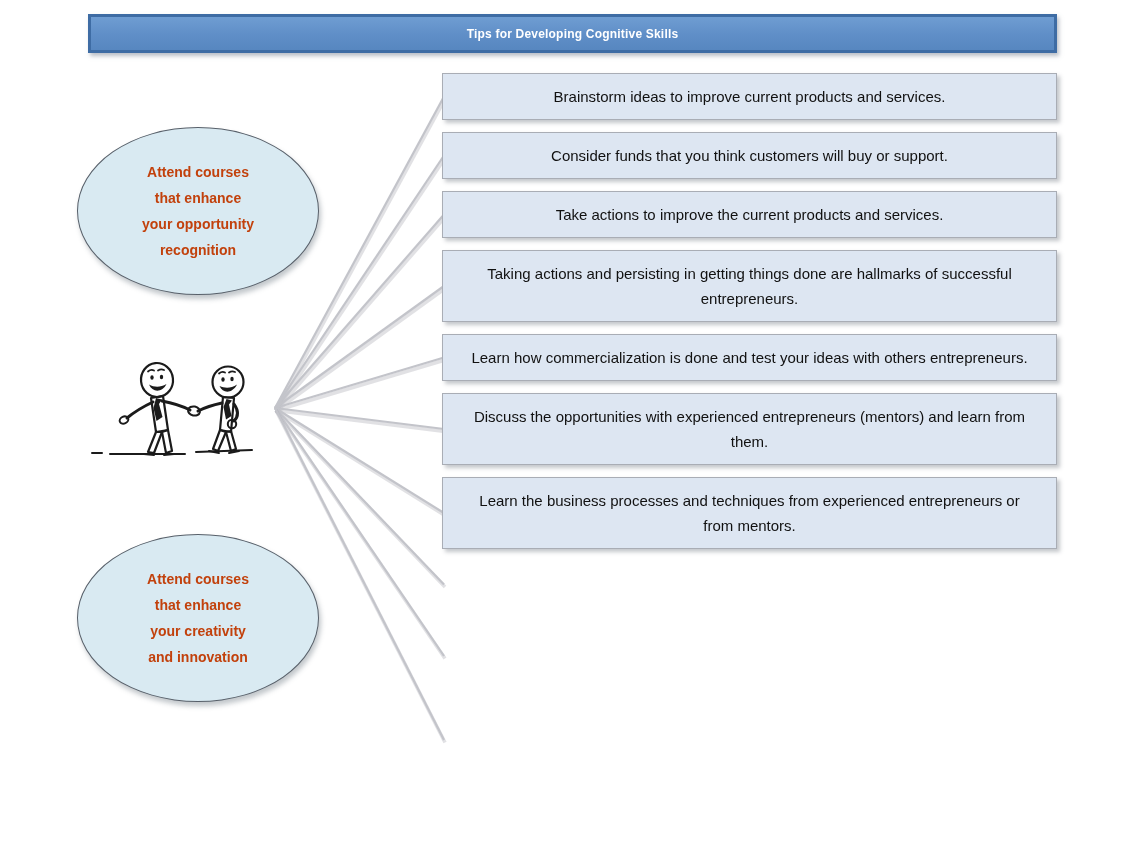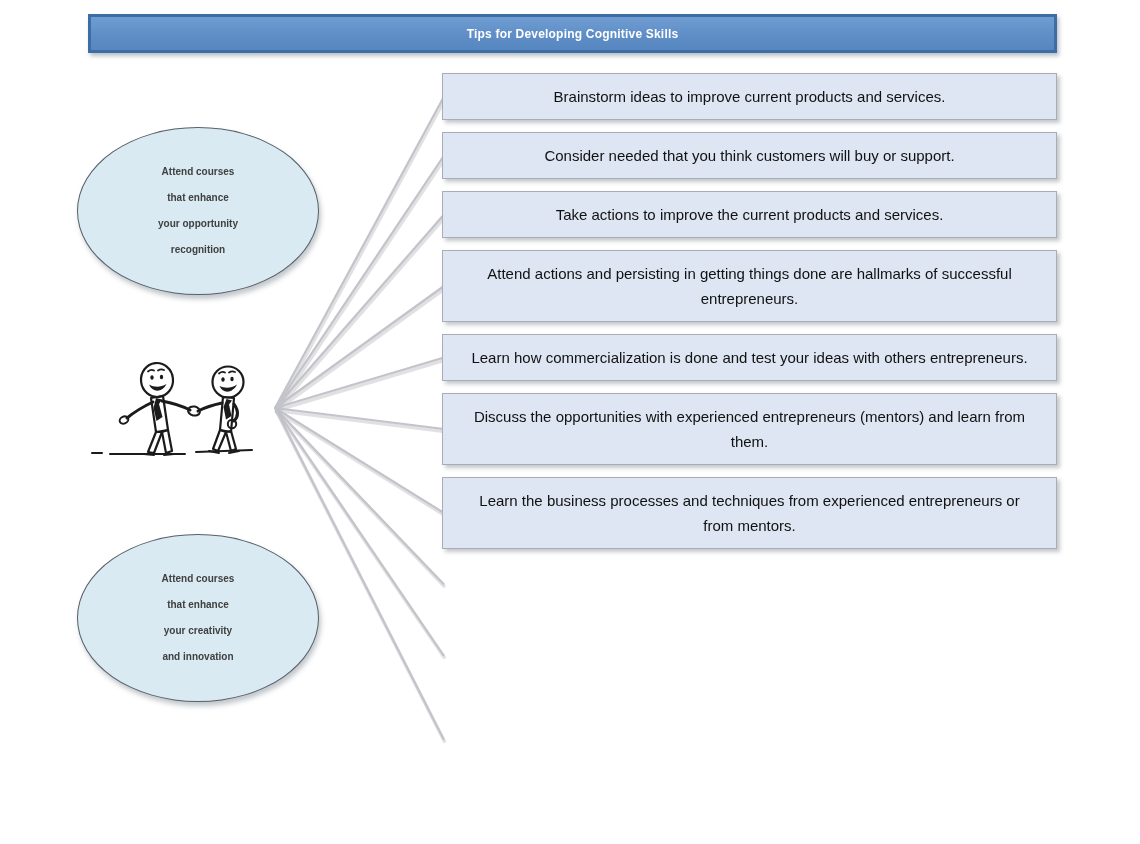--- a/index.html
+++ b/index.html
@@ -43,21 +43,21 @@
   }
   .ellipse {
     position: absolute;
     width: 240px; height: 166px;
     border-radius: 50%;
     background: #d9eaf2;
     border: 1.5px solid #58606a;
     box-shadow: 2px 4px 5px rgba(120,130,140,0.45);
     display: flex; align-items: center; justify-content: center;
     text-align: center;
-    font-weight: bold; font-size: 10px; line-height: 26px; color: #404040;
+    font-weight: bold; font-size: 14px; line-height: 26px; color: #c2410c;
     white-space: pre-line;
   }
   .e1 { left: 77px; top: 127px; }
   .e2 { left: 77px; top: 534px; }
   .ink { stroke: #1b1b1b; fill: none; stroke-linecap: round; stroke-linejoin: round; }
 </style>
 </head>
 <body>
 
 <div id="canvas">
@@ -143,27 +143,27 @@
   <div class="ellipse e2">Attend courses
 that enhance
 your creativity
 and innovation</div>
 
   <div class="tips">
       <div class="tip">
       <span>Brainstorm ideas to improve current products and services.</span>
     </div>
       <div class="tip">
-      <span>Consider needed that you think customers will buy or support.</span>
+      <span>Consider funds that you think customers will buy or support.</span>
     </div>
       <div class="tip">
       <span>Take actions to improve the current products and services.</span>
     </div>
       <div class="tip">
-      <span>Attend actions and persisting in getting things done are hallmarks of successful entrepreneurs.</span>
+      <span>Taking actions and persisting in getting things done are hallmarks of successful entrepreneurs.</span>
     </div>
       <div class="tip">
       <span>Learn how commercialization is done and test your ideas with others entrepreneurs.</span>
     </div>
       <div class="tip">
       <span>Discuss the opportunities with experienced entrepreneurs (mentors) and learn from them.</span>
     </div>
       <div class="tip">
       <span>Learn the business processes and techniques from experienced entrepreneurs or from mentors.</span>
     </div>

